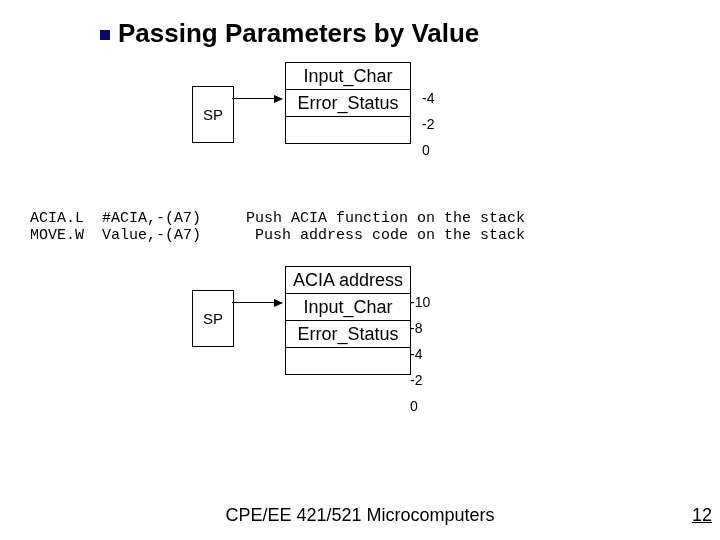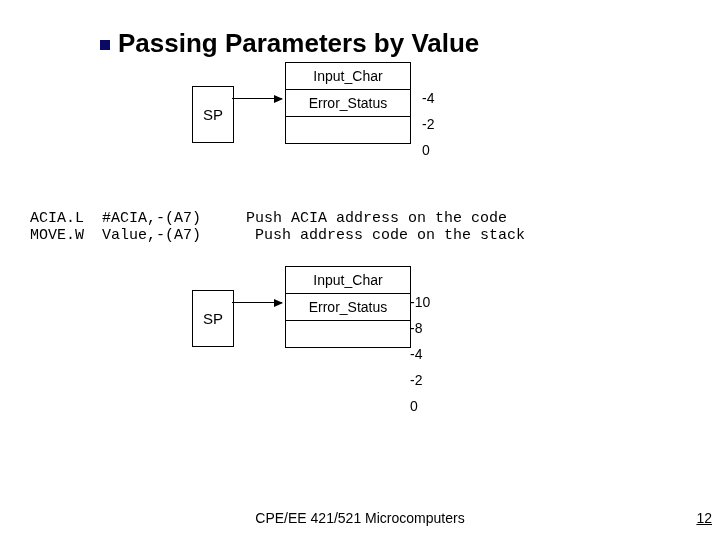--- a/index.html
+++ b/index.html
@@ -10,21 +10,21 @@
     background: #fff;
     font-family: Arial, Helvetica, sans-serif;
     position: relative;
     color: #000;
   }
   .title {
     font-size: 26px;
     font-weight: bold;
     position: absolute;
     left: 100px;
-    top: 28px;
+    top: 18px;
   }
   .title .bullet {
     display: inline-block;
     width: 10px;
     height: 10px;
     background: #0a0a66;
     margin-right: 8px;
     vertical-align: middle;
   }
 
@@ -40,21 +40,21 @@
     position: absolute;
     border-left: 1.5px solid #000;
     border-right: 1.5px solid #000;
   }
   .stack .row {
     height: 26px;
     border-top: 1.5px solid #000;
     display: flex;
     align-items: center;
     justify-content: center;
-    font-size: 14px;
+    font-size: 18px;
     position: relative;
   }
   .stack .row:last-child { border-bottom: 1.5px solid #000; }
   .offcol {
     position: absolute;
     font-size: 14px;
   }
   .offcol div { height: 26px; display: flex; align-items: center; }
 
   .arrow {
@@ -75,21 +75,21 @@
   .code {
     position: absolute;
     font-family: "Courier New", Courier, monospace;
     font-size: 15px;
     white-space: pre;
   }
 
   .footer {
     position: absolute;
     bottom: 14px;
-    font-size: 14px;
+    font-size: 18px;
     margin-top: 22px;
   }
   .footer.center { left: 50%; transform: translateX(-50%); }
   .footer.right { right: 8px; text-decoration: underline; }
 </style>
 </head>
 <body>
 
 <div class="title">
   <span class="bullet"></span><span>Passing Parameters by Value</span>
@@ -108,27 +108,30 @@
   <div class="row">
       <span></span>
     </div>
 </div>
 <div class="offcol" style="left:422px; top:85px;">
   <div>-4</div>
   <div>-2</div>
   <div>0</div>
 </div>
 
-<div class="code" style="left:30px; top:210px;"><span>ACIA.L</span>  <span>#ACIA,-(A7)</span>     <span>Push ACIA address on the code</span>
+<div class="code" style="left:30px; top:210px;"><span>ACIA.L</span>  <span>#ACIA,-(A7)</span>     <span>Push ACIA function on the stack</span>
 <span>MOVE.W</span>  <span>Value,-(A7)</span>      <span>Push address code on the stack</span></div>
 
 <div class="sp-box" style="left:192px; top:290px;">SP</div>
 <div class="arrow" style="left:232px; top:302px; width:50px;"></div>
 
 <div class="stack" style="left:285px; top:266px; width:124px;">
+  <div class="row">
+      <span>ACIA address</span>
+    </div>
   <div class="row">
       <span>Input_Char</span>
     </div>
   <div class="row">
       <span>Error_Status</span>
     </div>
   <div class="row">
       <span></span>
     </div>
 </div>

